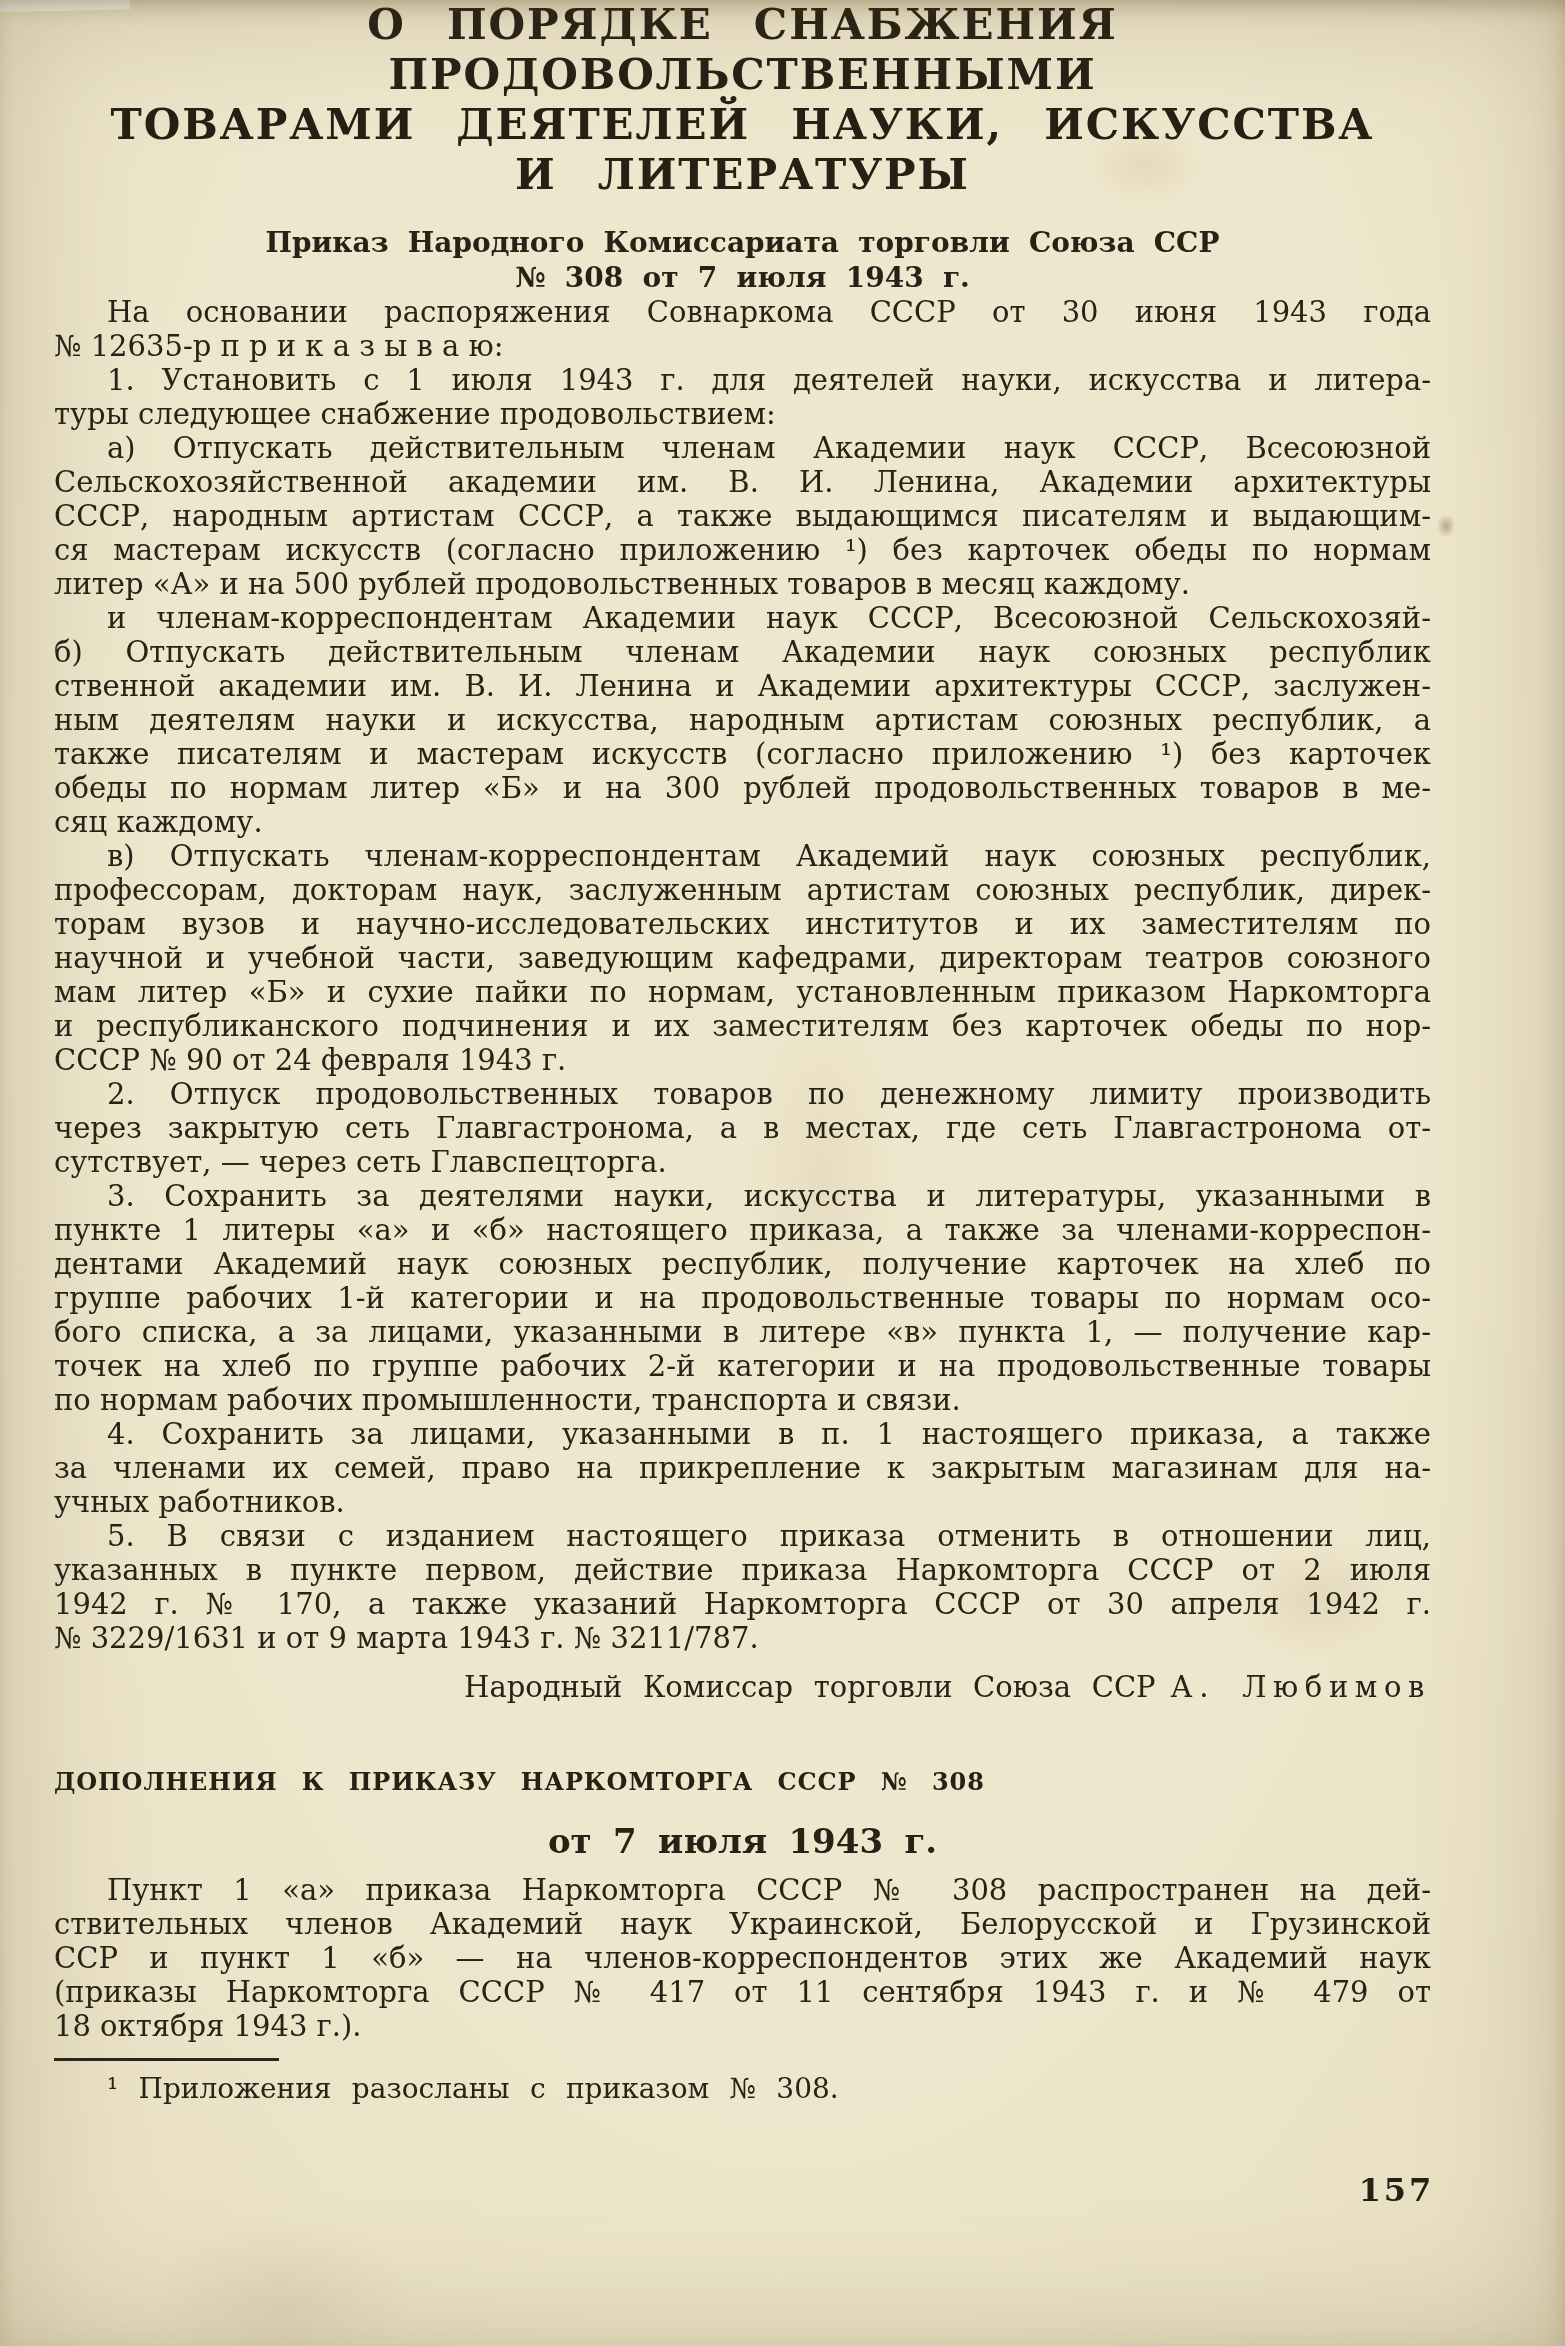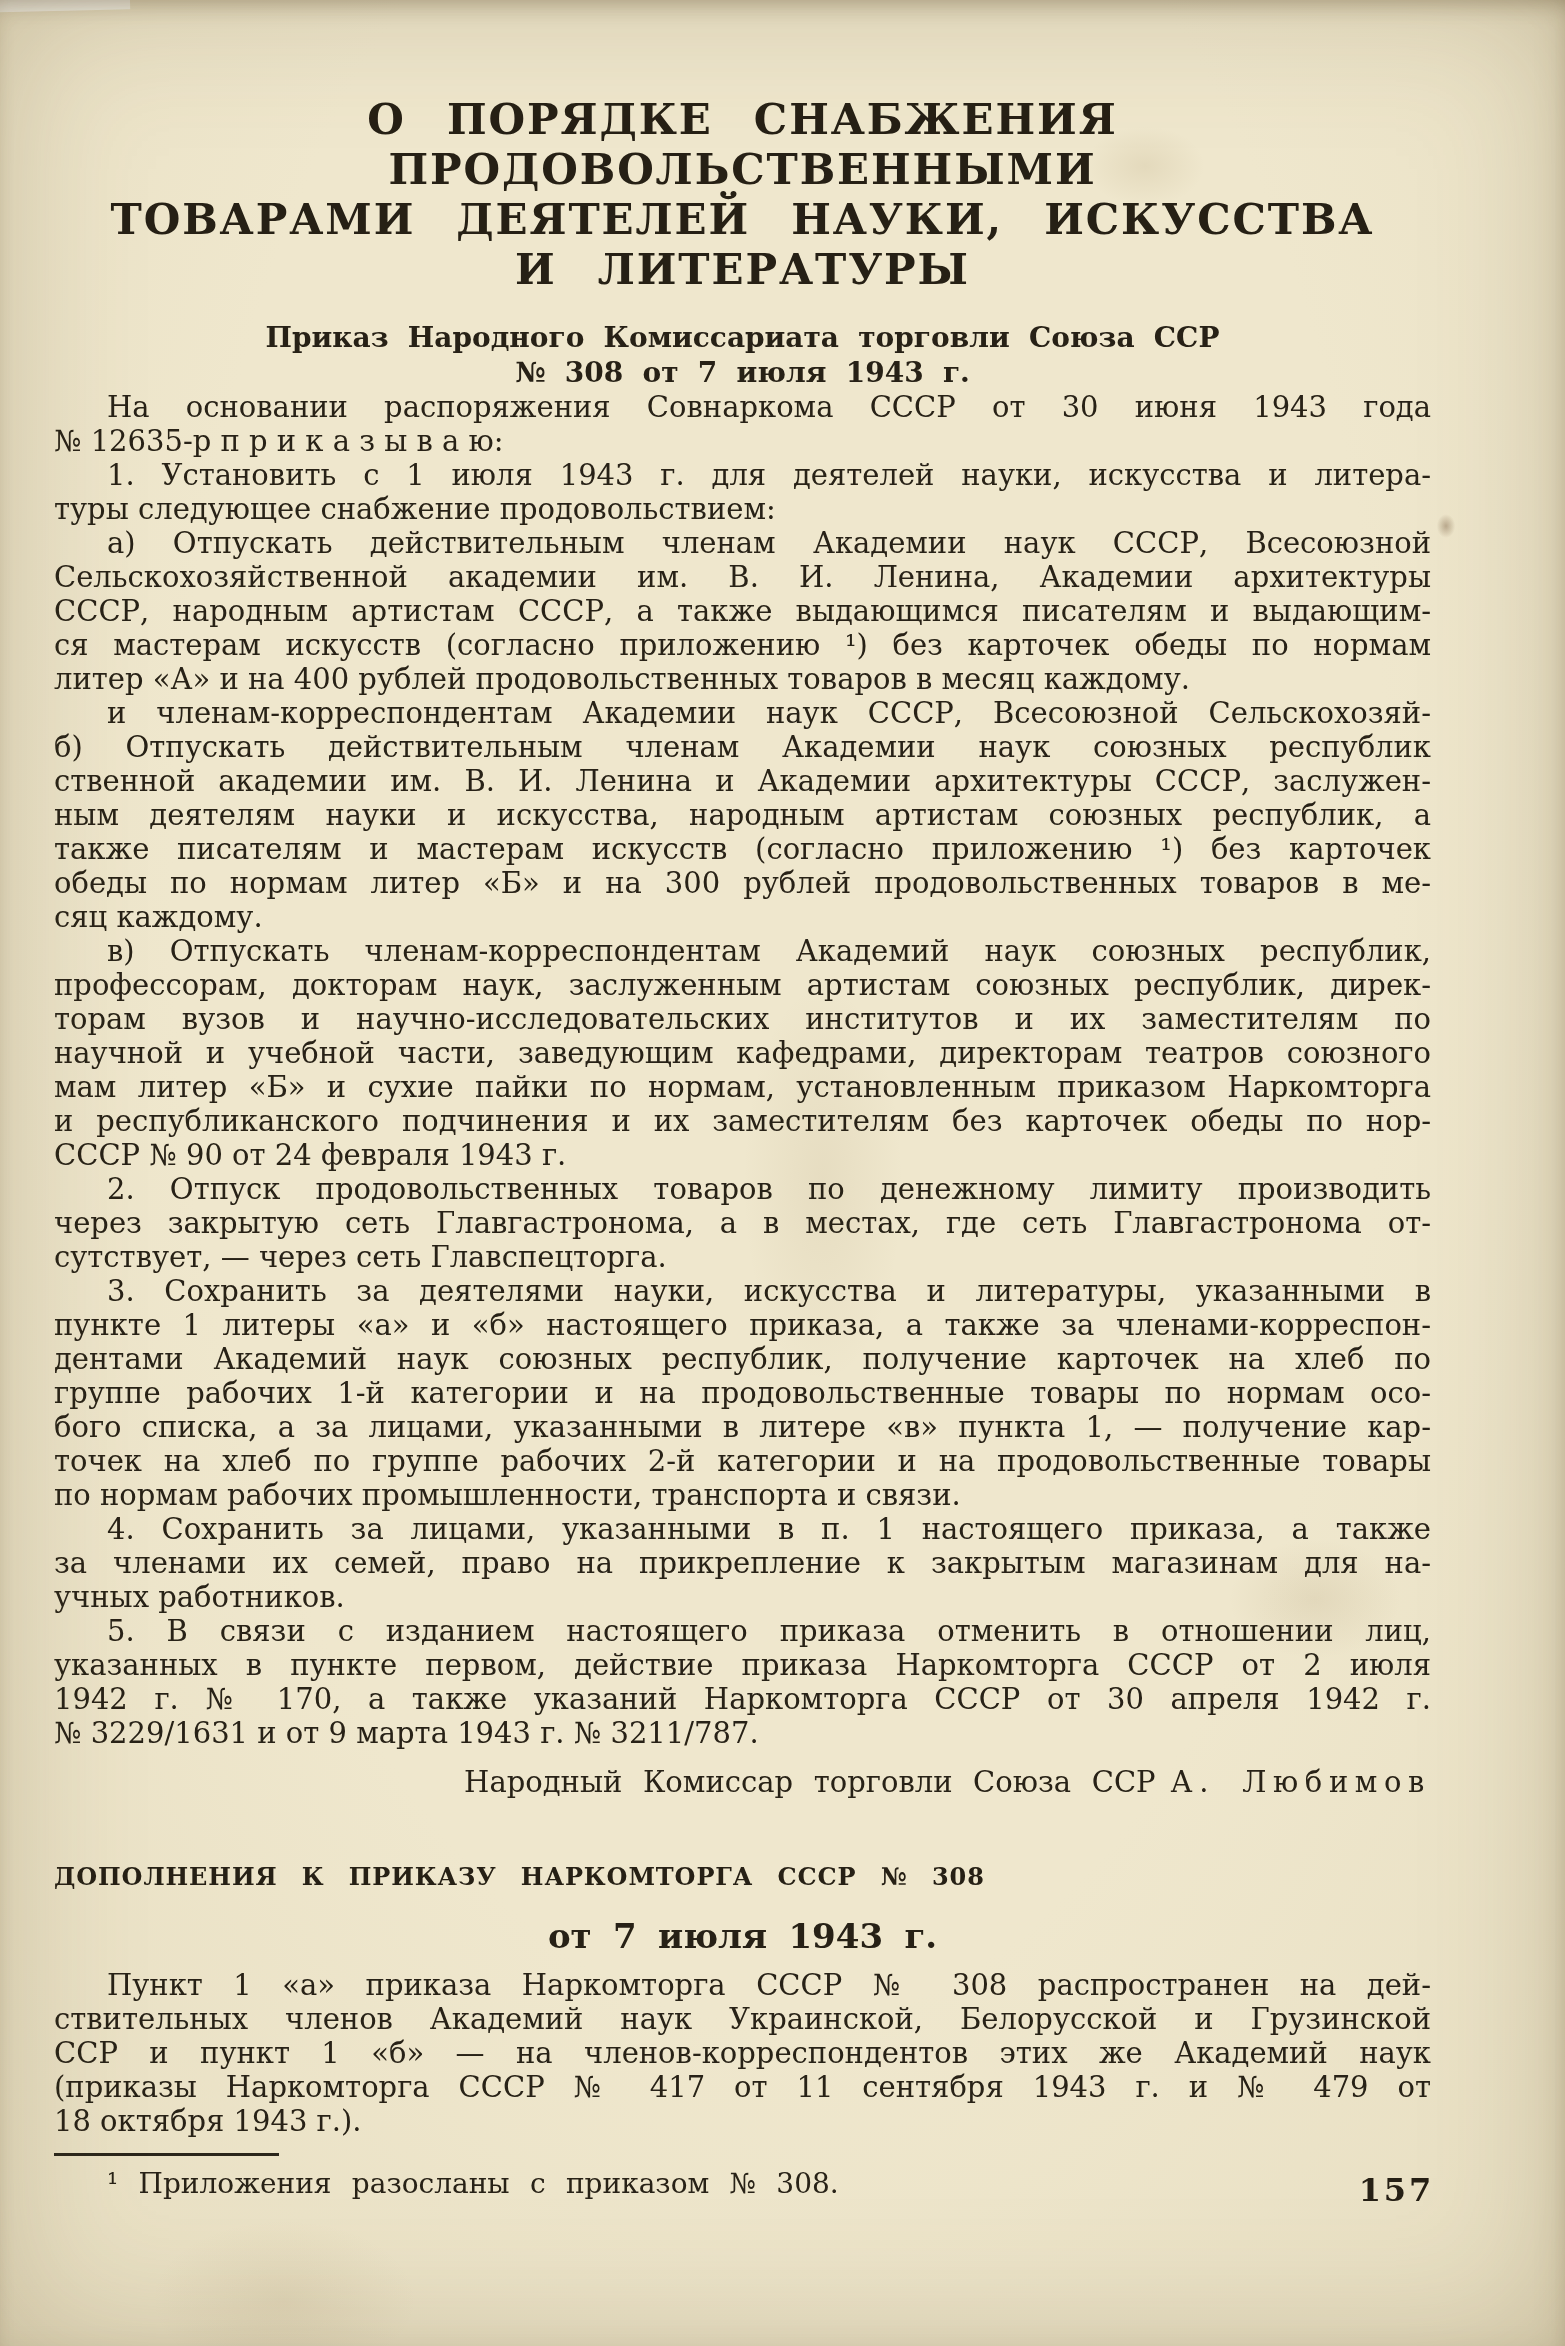--- a/index.html
+++ b/index.html
@@ -26,21 +26,21 @@
       radial-gradient(ellipse 123px 85px at 1315px 1599px, rgba(140,115,70,.12), transparent 70%),
       radial-gradient(ellipse 189px 114px at 284px 2300px, rgba(140,115,70,.10), transparent 70%);
   }
   .corner-notch{
     position:absolute;left:-21px;top:-8.5px;width:151px;height:19px;
     background:#fbf9f1;transform:rotate(-1.4deg);opacity:.95;
   }
   .content{position:absolute;left:54px;top:0;width:1377px;}
 
   .title{
-    margin:0;padding-top:95px;
+    margin:0;
     font-size:42px;line-height:50px;font-weight:bold;
     text-align:center;letter-spacing:1.9px;word-spacing:24.6px;color:#262015;
   }
   .subtitle{
     margin-top:24.6px;font-size:28px;line-height:35px;font-weight:bold;
     text-align:center;word-spacing:9.5px;color:#272116;
   }
   .order-body{}
   .para{font-size:29px;color:#282217;}
   .jline{
@@ -103,21 +103,21 @@
         </div>
       <div class="para">
           <div class="jline">1. Установить с 1 июля 1943 г. для деятелей науки, искусства и литера-</div>
           <div class="jline last">туры следующее снабжение продовольствием:</div>
         </div>
       <div class="para">
           <div class="jline">а) Отпускать действительным членам Академии наук СССР, Всесоюзной</div>
           <div class="jline">Сельскохозяйственной академии им. В. И. Ленина, Академии архитектуры</div>
           <div class="jline">СССР, народным артистам СССР, а также выдающимся писателям и выдающим-</div>
           <div class="jline">ся мастерам искусств (согласно приложению ¹) без карточек обеды по нормам</div>
-          <div class="jline last">литер «А» и на 400 рублей продовольственных товаров в месяц каждому.</div>
+          <div class="jline last">литер «А» и на 500 рублей продовольственных товаров в месяц каждому.</div>
         </div>
       <div class="para">
           <div class="jline">и членам-корреспондентам Академии наук СССР, Всесоюзной Сельскохозяй-</div>
           <div class="jline">б) Отпускать действительным членам Академии наук союзных республик</div>
           <div class="jline">ственной академии им. В. И. Ленина и Академии архитектуры СССР, заслужен-</div>
           <div class="jline">ным деятелям науки и искусства, народным артистам союзных республик, а</div>
           <div class="jline">также писателям и мастерам искусств (согласно приложению ¹) без карточек</div>
           <div class="jline">обеды по нормам литер «Б» и на 300 рублей продовольственных товаров в ме-</div>
           <div class="jline last">сяц каждому.</div>
         </div>

